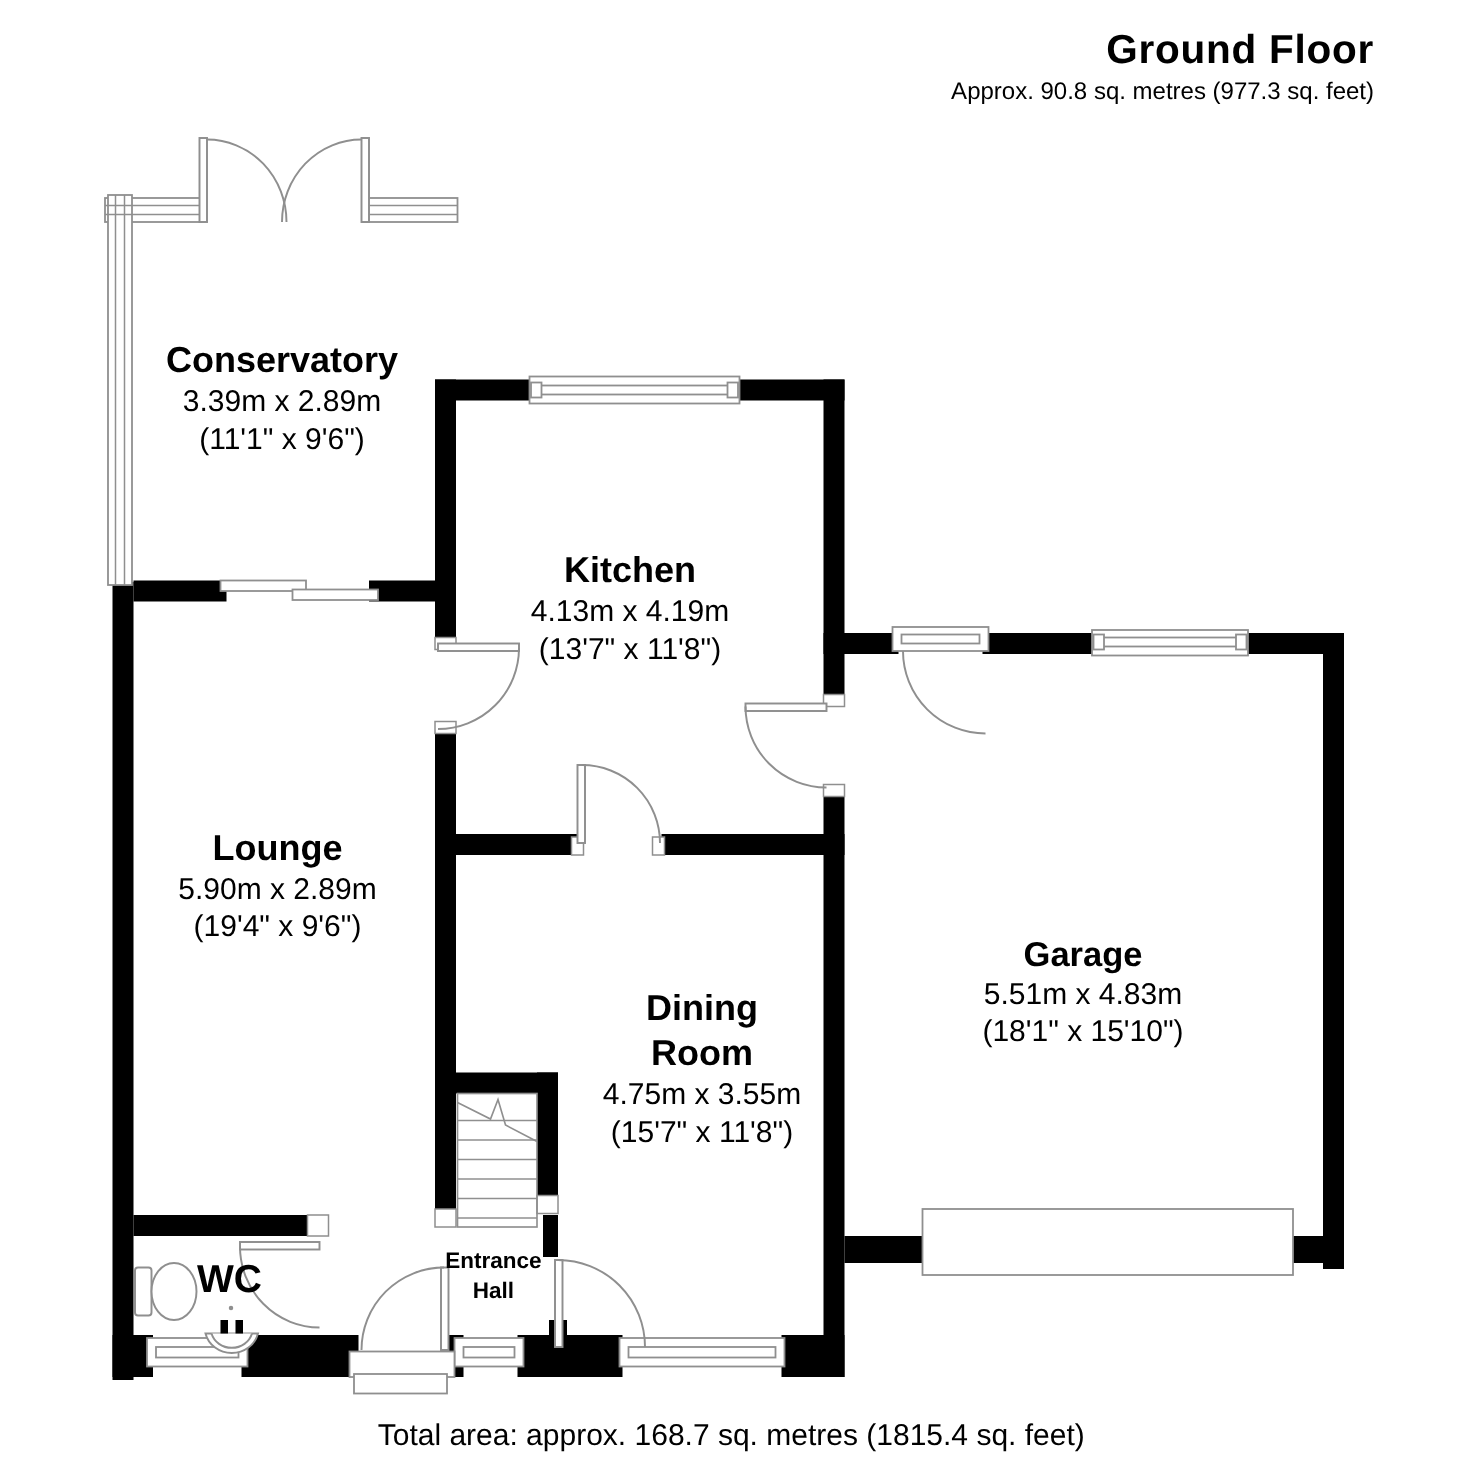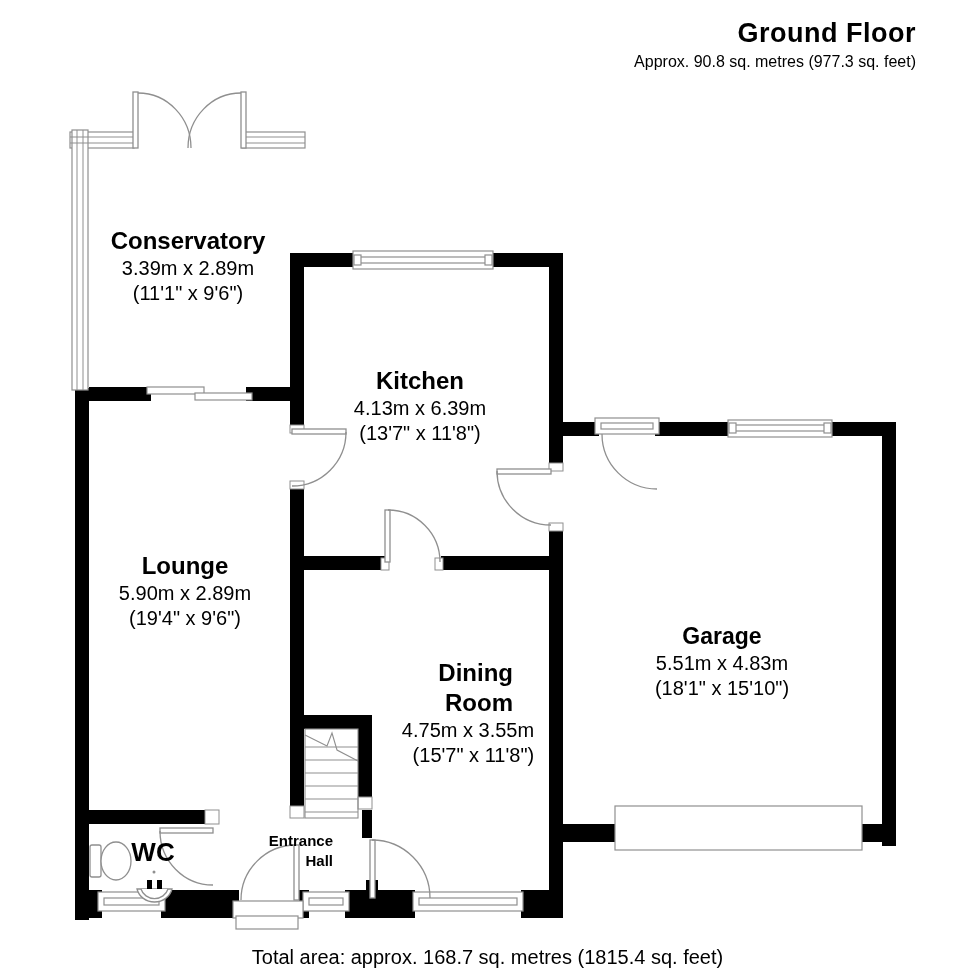--- a/index.html
+++ b/index.html
@@ -6,21 +6,21 @@
   body{width:980px;height:980px;position:relative;font-family:"Liberation Sans",sans-serif;color:#000;}
   .stage{position:absolute;inset:0;}
   svg{position:absolute;left:0;top:0;}
   .hdr{position:absolute;top:18px;left:0;width:916px;text-align:right;}
   .hdr .t{font-size:27px;font-weight:bold;letter-spacing:.5px;}
   .hdr .s{font-size:16px;margin-top:4px;}
   .ftr{position:absolute;top:946px;left:0;width:975px;text-align:center;font-size:20px;}
   .room-label{position:absolute;transform:translateX(-50%);text-align:center;line-height:1.25;white-space:nowrap;}
   .room-label .nm{font-weight:bold;font-size:24px;}
   .room-label .dm{font-size:20px;}
-  .room-label.wrap{white-space:normal;text-align:right;}
+  .room-label.wrap{white-space:normal;}
   .garage-l .nm{font-size:23px;}
   .wc-l .nm{font-size:26px;}
   .hall-l .nm{font-size:15px;line-height:1.3;}
 </style>
 </head>
 <body>
 
 <div class="stage">
 
 <svg width="980" height="980" viewBox="0 0 980 980">
@@ -183,21 +183,21 @@
   </div>
 
   <div class="room-label" style="left:188px;top:226px;">
     <div class="nm">Conservatory</div>
     <div class="dm">3.39m x 2.89m</div>
     <div class="dm">(11'1" x 9'6")</div>
   </div>
 
   <div class="room-label" style="left:420px;top:366px;">
     <div class="nm">Kitchen</div>
-    <div class="dm">4.13m x 6.39m</div>
+    <div class="dm">4.13m x 4.19m</div>
     <div class="dm">(13'7" x 11'8")</div>
   </div>
 
   <div class="room-label" style="left:185px;top:551px;">
     <div class="nm">Lounge</div>
     <div class="dm">5.90m x 2.89m</div>
     <div class="dm">(19'4" x 9'6")</div>
   </div>
 
   <div class="room-label garage-l" style="left:722px;top:622px;">
@@ -209,18 +209,18 @@
   <div class="room-label wrap" style="left:468px;top:658px;">
     <div class="nm" style="width:90px;margin:0 auto;">Dining Room</div>
     <div class="dm">4.75m x 3.55m</div>
     <div class="dm">(15'7" x 11'8")</div>
   </div>
 
   <div class="room-label wc-l" style="left:153px;top:836px;">
     <div class="nm">WC</div>
   </div>
 
-  <div class="room-label hall-l wrap" style="left:293px;top:831px;">
+  <div class="room-label hall-l wrap" style="left:329px;top:831px;">
     <div class="nm" style="width:80px;margin:0 auto;">Entrance Hall</div>
   </div>
 
   <div class="ftr">Total area: approx. 168.7 sq. metres (1815.4 sq. feet)</div>
 </div>
 
 </body></html>

